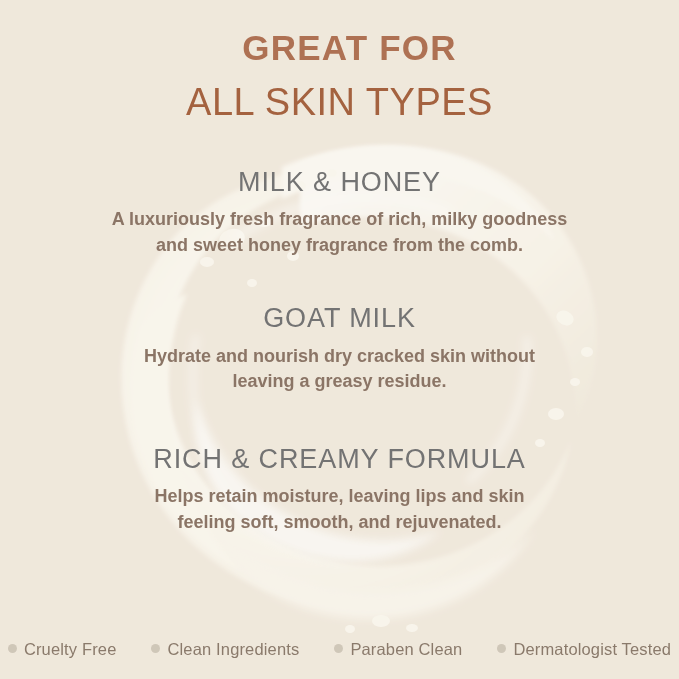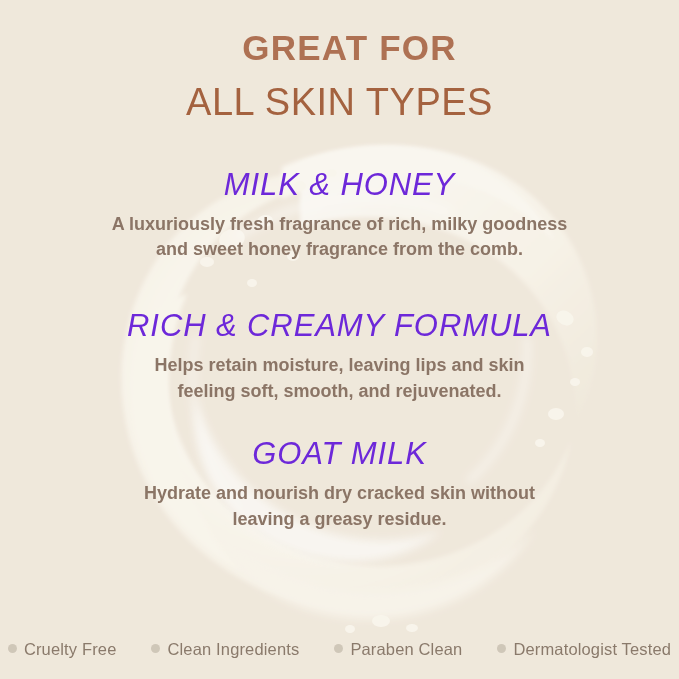--- a/index.html
+++ b/index.html
@@ -78,28 +78,27 @@
   }
 
   .section {
     width: 100%;
     text-align: center;
     margin-bottom: 27px;
   }
   .section:last-child { margin-bottom: 0; }
 
   .section-title {
-    font-size: 31px;
+    font-size: 27px;
     font-weight: 400;
-    color: #6d28d9;
+    color: #737373;
     letter-spacing: 0.9px;
     line-height: 1.2;
     margin-bottom: 9px;
     text-transform: uppercase;
-    font-style: italic;
   }
 
   .section-body {
     font-size: 18px;
     font-weight: 700;
     color: #8b7566;
     line-height: 1.42;
     max-width: 560px;
     margin: 4px auto;
   }
@@ -287,36 +286,36 @@
     <div class="sections">
 
       <div class="section milk-honey">
         <div class="section-title">MILK &amp; HONEY</div>
         <div class="section-body">
           <span>A luxuriously fresh fragrance of rich, milky goodness</span>
           <span>and sweet honey fragrance from the comb.</span>
         </div>
       </div>
 
+      <div class="section goat-milk">
+        <div class="section-title">GOAT MILK</div>
+        <div class="section-body">
+          <span>Hydrate and nourish dry cracked skin without</span>
+          <span>leaving a greasy residue.</span>
+        </div>
+      </div>
+
       <div class="section rich-creamy">
         <div class="section-title">RICH &amp; CREAMY FORMULA</div>
         <div class="section-body">
           <span>Helps retain moisture, leaving lips and skin</span>
           <span>feeling soft, smooth, and rejuvenated.</span>
         </div>
       </div>
 
-      <div class="section goat-milk">
-        <div class="section-title">GOAT MILK</div>
-        <div class="section-body">
-          <span>Hydrate and nourish dry cracked skin without</span>
-          <span>leaving a greasy residue.</span>
-        </div>
-      </div>
-
     </div>
   </div>
 
   <div class="badges">
 
     <div class="badge">
       <span class="badge-dot"></span>
       <span class="badge-label">Cruelty Free</span>
     </div>
 

